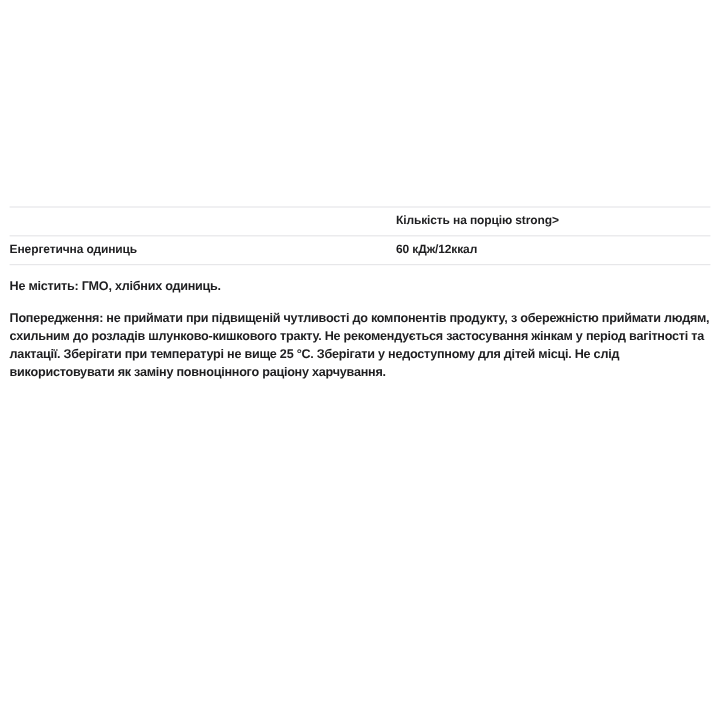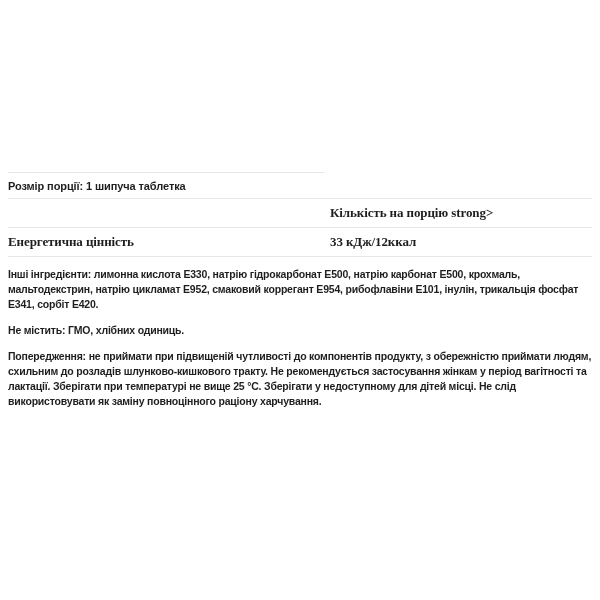--- a/index.html
+++ b/index.html
@@ -18,21 +18,21 @@
   .content{
     position:absolute;left:8px;top:172px;width:584px;
   }
   table{border-collapse:collapse;table-layout:fixed;}
   .serving-table{width:316px;font-size:11px;}
   .serving-table td{
     border-top:1px solid var(--border);
     padding:7px 0 6px 0;
     letter-spacing:-0.1px;
   }
-  .nutrition-table{width:584px;font-size:13px;border-bottom:1px solid var(--border);font-family:Liberation Serif, serif;}
+  .nutrition-table{width:584px;font-size:10px;border-bottom:1px solid var(--border);}
   .nutrition-table td{
     border-top:1px solid var(--border);
     padding:6px 0;
     letter-spacing:-0.1px;
     vertical-align:middle;
   }
   .nutrition-table td.col-name{width:322px;}
   .nutrition-table td.col-amount{width:262px;}
   .paragraphs p{
     font-size:10.5px;
@@ -43,38 +43,34 @@
   .paragraphs .para{margin-top:11px;}
   .paragraphs .para-first{margin-top:10px;}
 </style>
 </head>
 <body>
 
 <div class="content">
 
   <table class="serving-table">
     <tbody>
-      <tr>
-        <td>Розмір порції: 1 шипуча таблетка</td>
-      </tr>
     </tbody>
   </table>
 
   <table class="nutrition-table">
     <tbody>
       <tr>
         <td class="col-name"></td>
         <td class="col-amount">Кількість на порцію strong&gt;</td>
       </tr>
       <tr>
-        <td class="col-name">Енергетична цінність</td>
-        <td class="col-amount">33 кДж/12ккал</td>
+        <td class="col-name">Енергетична одиниць</td>
+        <td class="col-amount">60 кДж/12ккал</td>
       </tr>
     </tbody>
   </table>
 
   <div class="paragraphs">
-    <p class="para para-first">Інші інгредієнти: лимонна кислота Е330, натрію гідрокарбонат Е500, натрію карбонат Е500, крохмаль, мальтодекстрин, натрію цикламат Е952, смаковий коррегант Е954, рибофлавіни Е101, інулін, трикальція фосфат Е341, сорбіт Е420.</p>
     <p class="para">Не містить: ГМО, хлібних одиниць.</p>
     <p class="para">Попередження: не приймати при підвищеній чутливості до компонентів продукту, з обережністю приймати людям, схильним до розладів шлунково-кишкового тракту. Не рекомендується застосування жінкам у період вагітності та лактації. Зберігати при температурі не вище 25 °С. Зберігати у недоступному для дітей місці. Не слід використовувати як заміну повноцінного раціону харчування.</p>
   </div>
 
 </div>
 
 </body></html>

